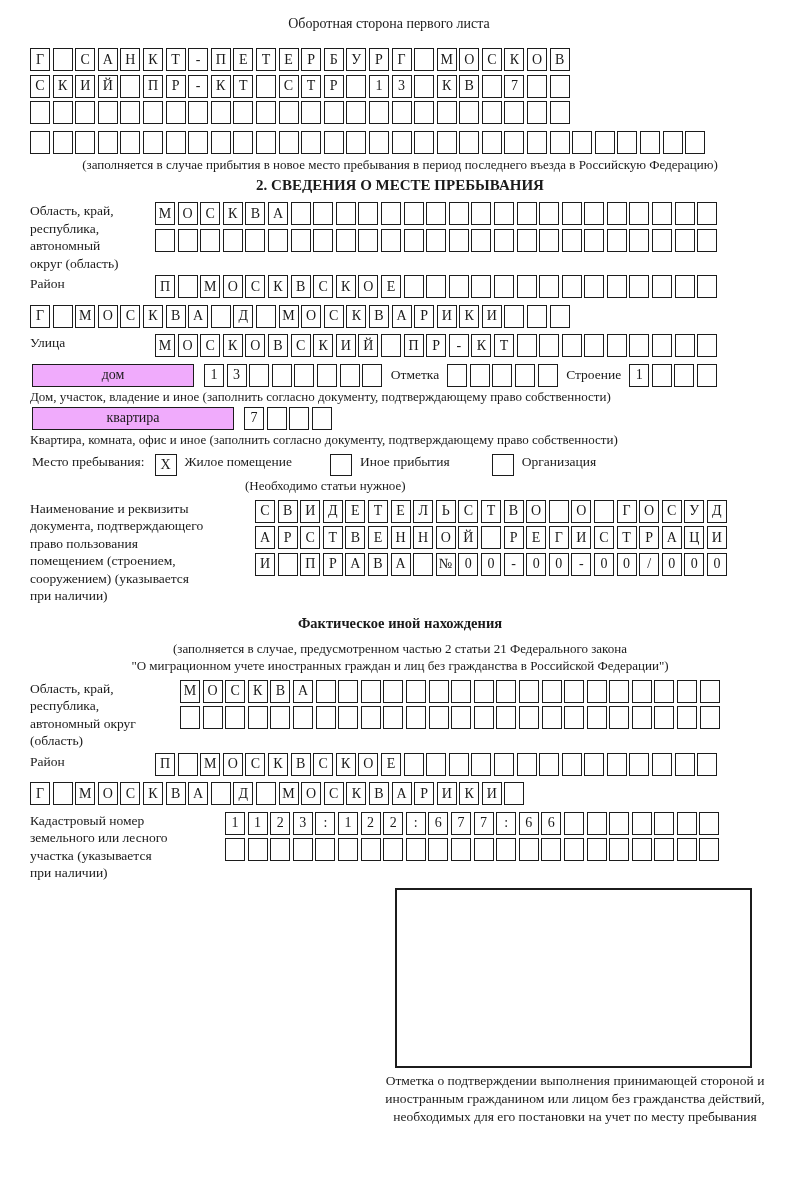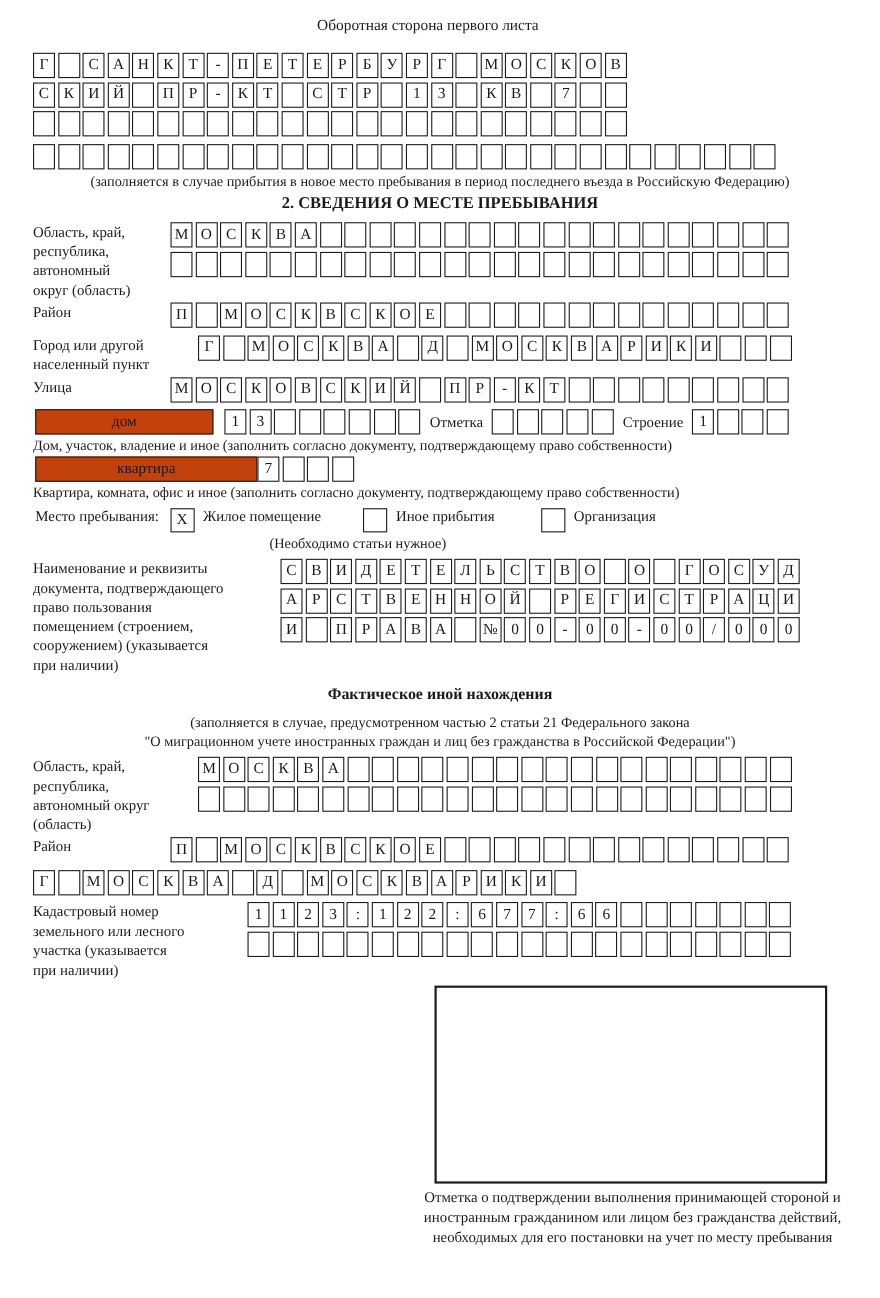--- a/index.html
+++ b/index.html
@@ -19,21 +19,21 @@
   .cells-row { display:flex; margin-bottom:3.5px; }
   .cell {
     flex:none; width:18px; height:21px; margin-right:2.6px;
     border:1.6px solid #1c1c1c; display:inline-flex;
     align-items:center; justify-content:center;
     font-size:14px; line-height:1; background:#fff;
   }
   .wide-box {
     flex:none; height:21px; border:1.6px solid #1c1c1c;
     display:flex; align-items:center; justify-content:center;
-    font-size:14px; background:#c2410c;
+    font-size:14px; background:#f0abfc;
   }
   .caption { font-size:13px; line-height:16px; }
   .caption.center { text-align:center; }
   .section-title { text-align:center; font-weight:bold; font-size:15px; margin:4px 0 8px 0; }
 
   
   .lw148 { width:148px; } .lw125 { width:125px; } .lw150 { width:150px; }
   .lw225 { width:225px; } .lw195 { width:195px; }
 
   .fullrow { margin-left:0; }
@@ -272,22 +272,20 @@
       <span class="cell"></span>
       <span class="cell"></span>
       <span class="cell"></span>
       <span class="cell"></span>
       <span class="cell"></span>
       <span class="cell"></span>
     </div>
 </div>
 
 <div class="form-block">
-  <div class="label lw150">Город или другой
-населенный пункт</div>
   <div class="cells-row">
       <span class="cell">Г</span>
       <span class="cell"></span>
       <span class="cell">М</span>
       <span class="cell">О</span>
       <span class="cell">С</span>
       <span class="cell">К</span>
       <span class="cell">В</span>
       <span class="cell">А</span>
       <span class="cell"></span>
@@ -364,21 +362,21 @@
   <div class="cells-row" style="margin-bottom:0;">
       <span class="cell">1</span>
       <span class="cell"></span>
       <span class="cell"></span>
       <span class="cell"></span>
     </div>
 </div>
 <div class="caption mb2">Дом, участок, владение и иное (заполнить согласно документу, подтверждающему право собственности)</div>
 
 <div class="dom-row">
-  <div class="wide-box" style="width:200px; ">квартира</div>
+  <div class="wide-box" style="width:200px; margin-right:10px;">квартира</div>
   <div class="cells-row" style="margin-bottom:0;">
       <span class="cell">7</span>
       <span class="cell"></span>
       <span class="cell"></span>
       <span class="cell"></span>
     </div>
 </div>
 <div class="caption mb2">Квартира, комната, офис и иное (заполнить согласно документу, подтверждающему право собственности)</div>
 
 <div class="mesto-row">

